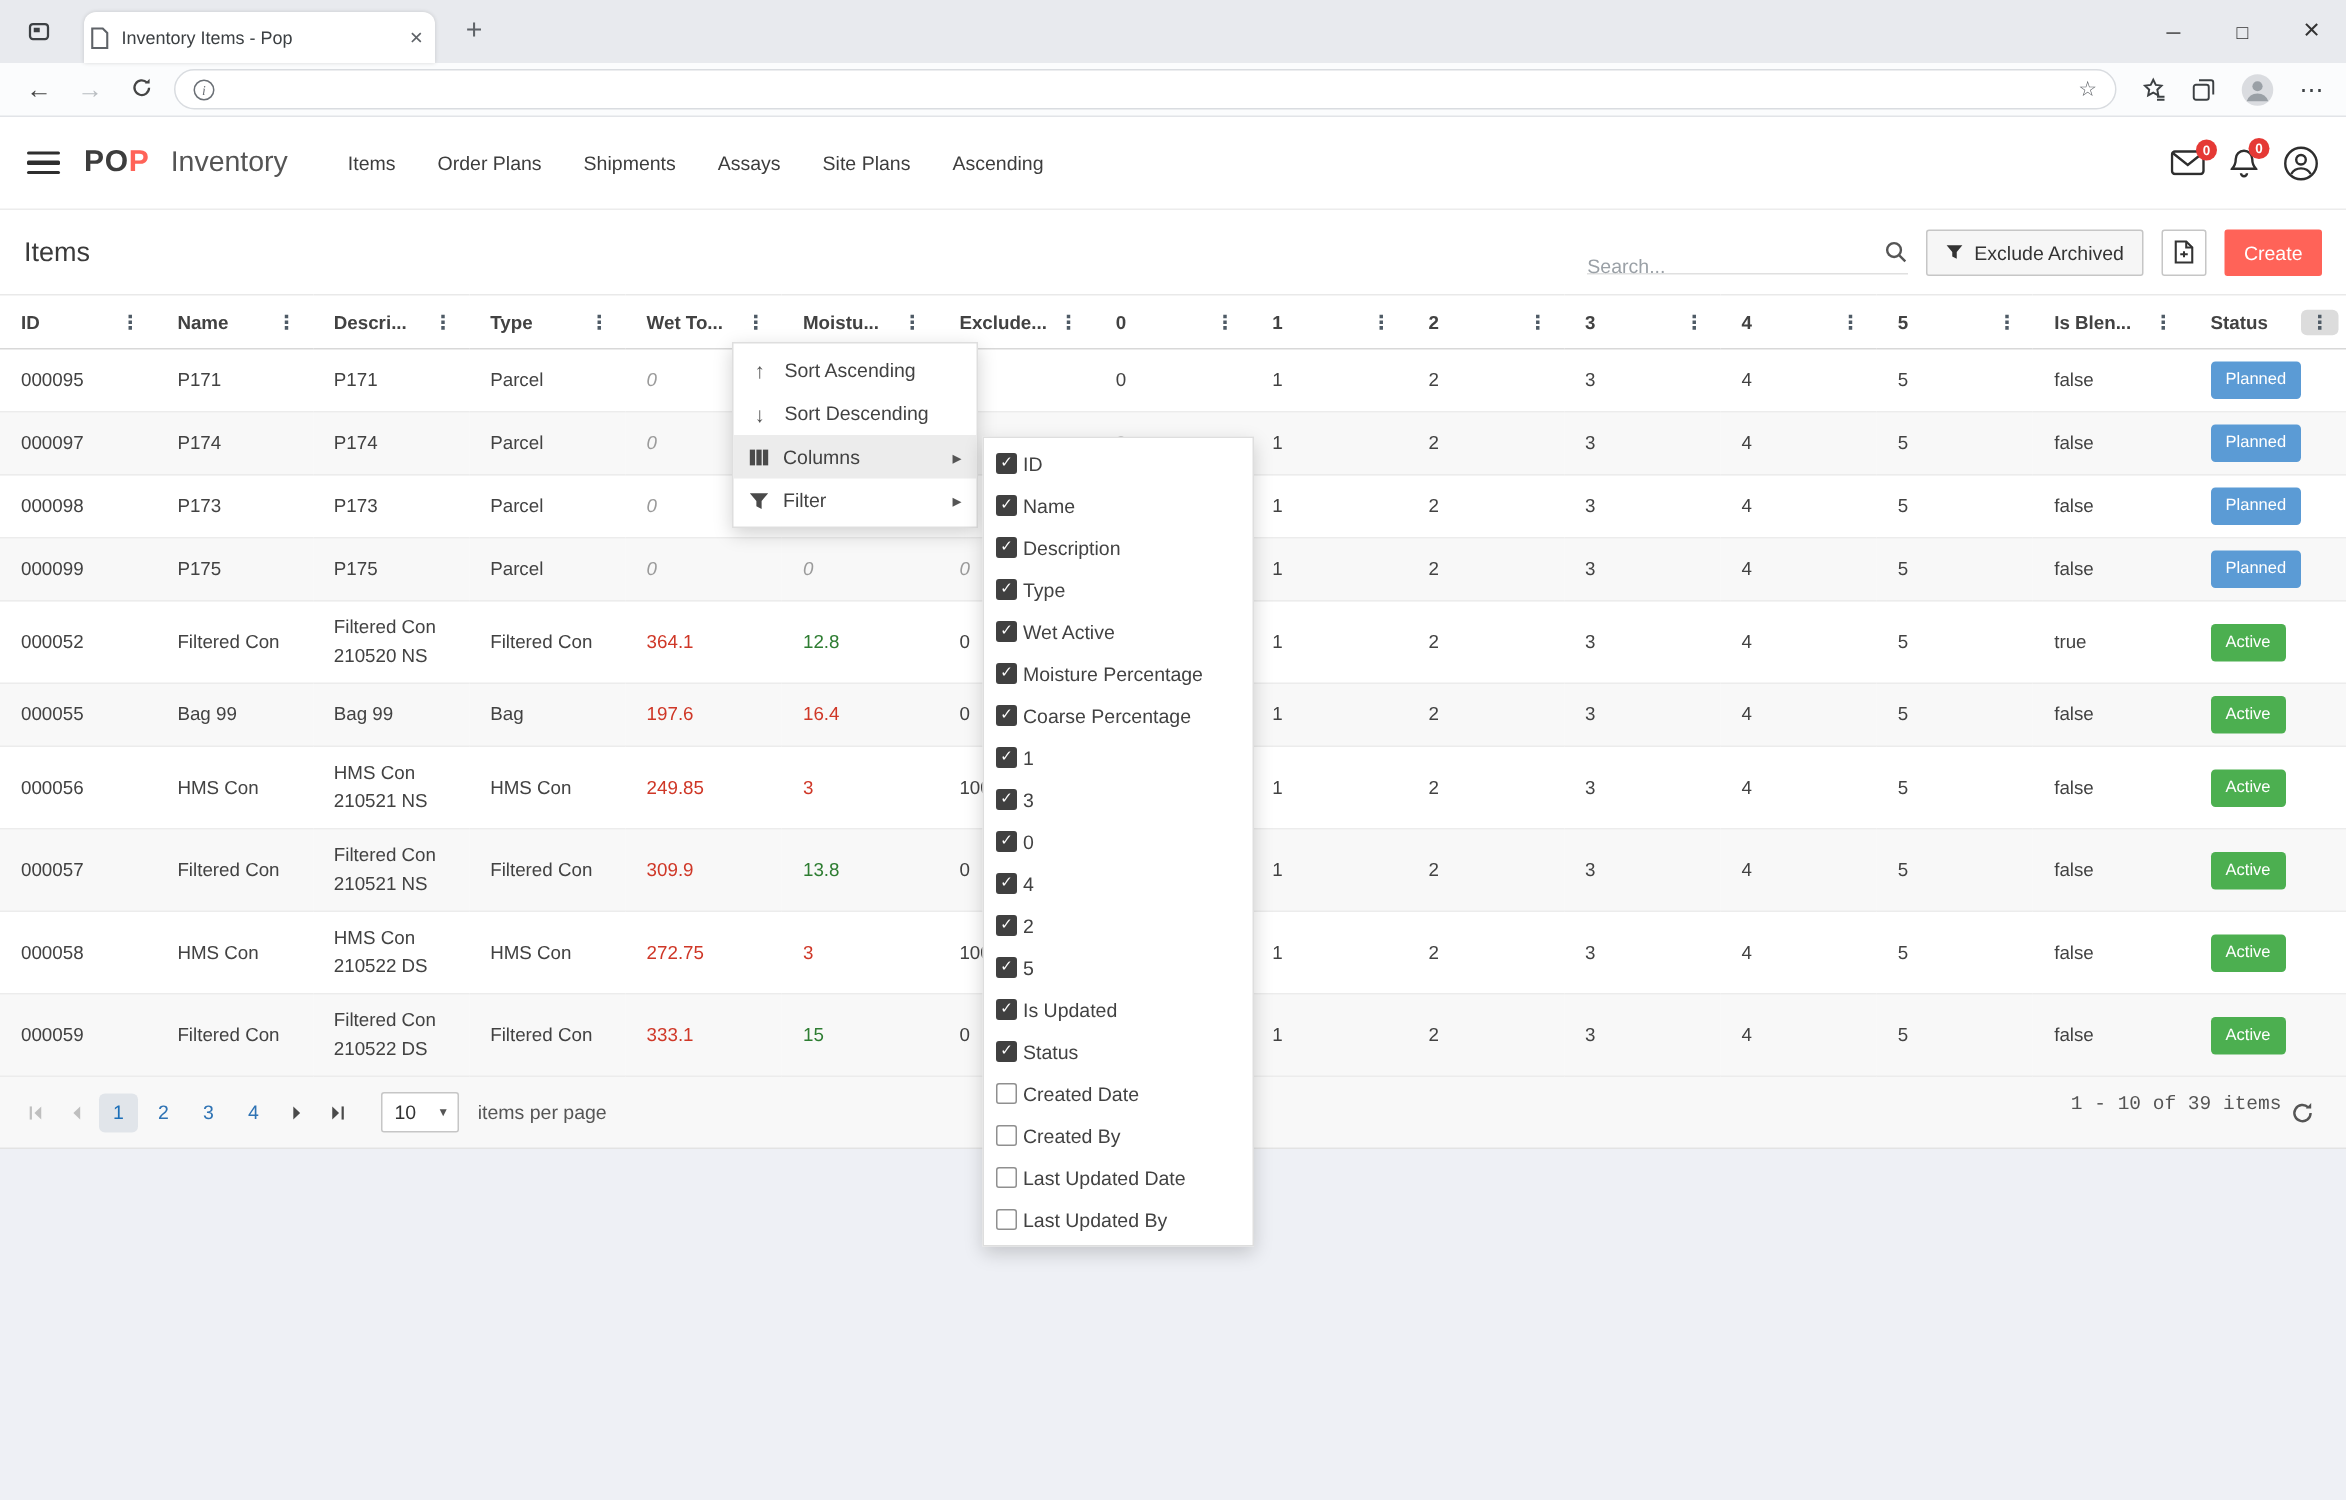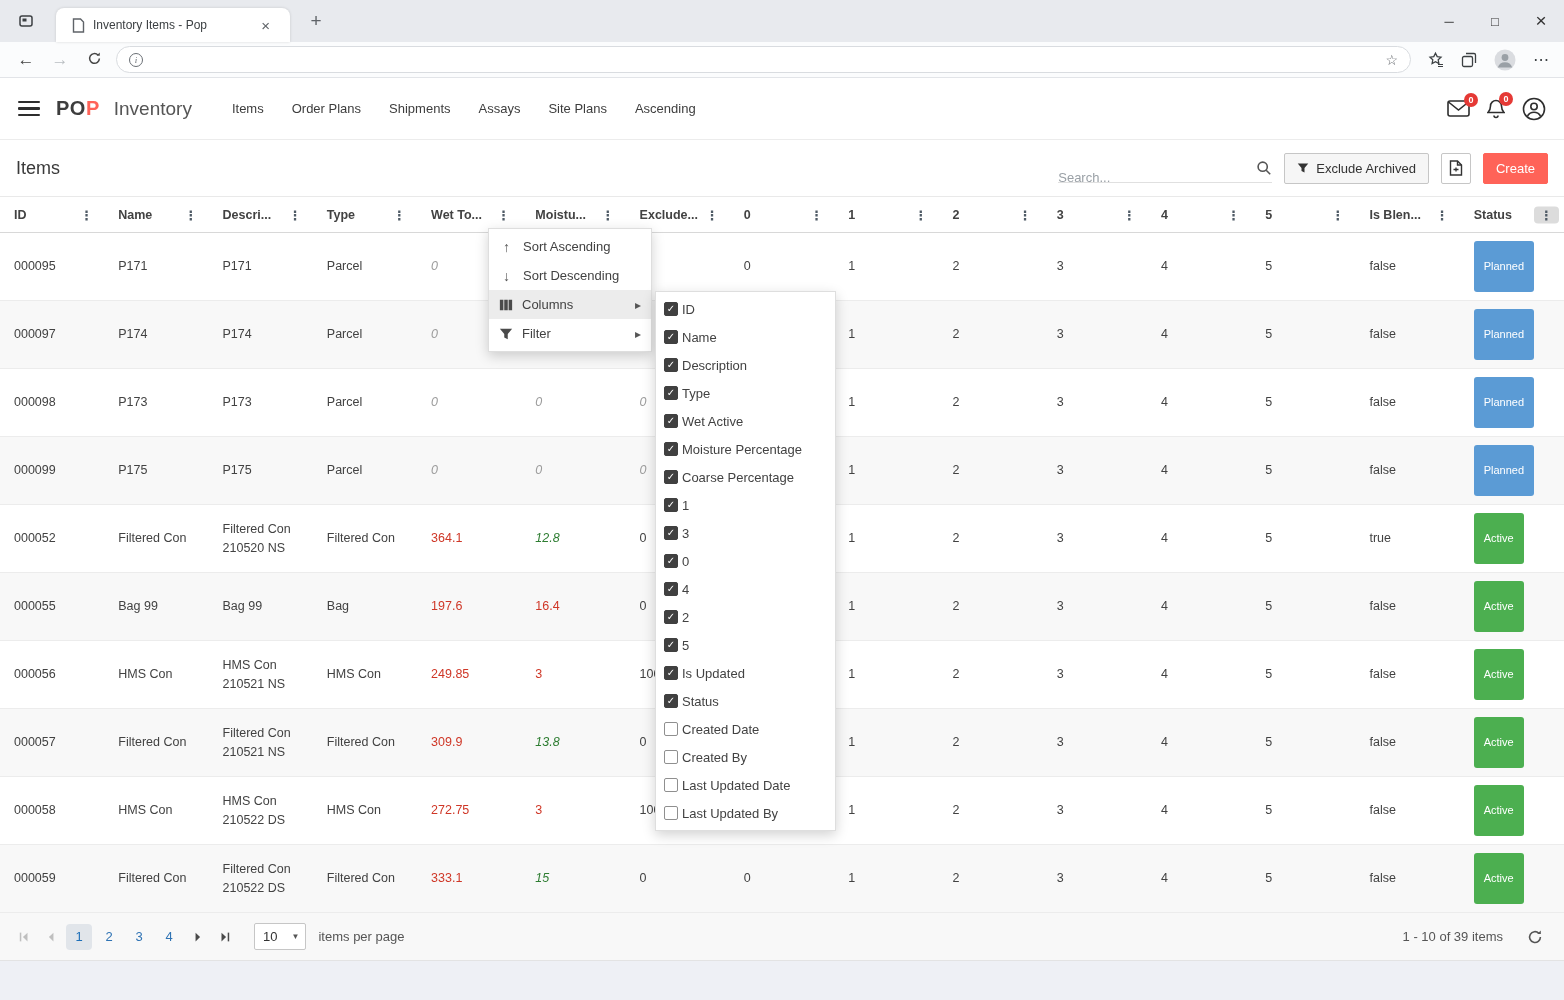--- a/index.html
+++ b/index.html
@@ -4,21 +4,21 @@
 <style>
   * { box-sizing: border-box; margin: 0; padding: 0; }
   body { margin: 0; background: #555; font-family: "Liberation Sans", "DejaVu Sans", sans-serif; }
   .screen { width: 1564px; height: 1000px; position: relative; background: #eef0f5; color: #333;
             overflow: hidden; display: flex; flex-direction: column; margin: 0 auto; }
 
   
   .titlebar { height: 42px; background: #e8eaee; flex: 0 0 auto; position: relative; display: flex; align-items: center; }
   .tab-actions { margin-left: 16px; width: 20px; height: 18px; display: flex; align-items: center; justify-content: center; cursor: pointer; }
   .tab { position: absolute; left: 56px; top: 8px; height: 34px; width: 234px; background: #fff;
-         border-radius: 8px 8px 0 0; display: flex; align-items: center; padding: 0 16px; box-shadow: 0 0 3px rgba(0,0,0,.15); }
+         border-radius: 8px 8px 0 0; display: flex; align-items: center; padding: 0 4px; box-shadow: 0 0 3px rgba(0,0,0,.15); }
   .tab-title { font-size: 12px; color: #3c4043; flex: 1; white-space: nowrap; overflow: hidden; margin: 0 8px; }
   .tab-close { font-size: 15px; color: #5f6368; cursor: pointer; padding: 0 4px; }
   .new-tab { position: absolute; left: 302px; top: 0; height: 42px; width: 28px; display: flex; align-items: center; justify-content: center;
              font-size: 19px; color: #5f6368; cursor: pointer; }
   .win-controls { margin-left: auto; display: flex; height: 42px; }
   .wc { width: 46px; height: 42px; display: flex; align-items: center; justify-content: center; font-size: 13px; color: #333; cursor: pointer; }
   .wc.close-btn { font-size: 19px; }
 
   
   .navbar { height: 36px; background: #fbfcfd; border-bottom: 1px solid #e2e4e8; display: flex; align-items: center; padding: 0 14px; gap: 10px; flex: 0 0 auto; }
@@ -67,35 +67,35 @@
   thead th { height: 36px; border-top: 1px solid #e9e9e9; border-bottom: 1px solid #d8d8d8; background: #fff;
              text-align: left; font-weight: 700; font-size: 12.5px; color: #424242; padding: 0 22px 0 14px; position: relative; }
   .col-menu { position: absolute; right: 5px; top: 50%; transform: translateY(-50%); color: #4f5b66; font-size: 13px; cursor: pointer;
               padding: 2px 6px; line-height: 1; border-radius: 4px; }
   .col-menu.active { background: #dcdcdc; }
   tbody td { padding: 8px 10px 8px 14px; font-size: 12.5px; color: #424242; border-bottom: 1px solid #ececec;
              vertical-align: middle; line-height: 19px; overflow-wrap: break-word; }
   tbody tr:nth-child(even) { background: #f8f8f8; }
   .v-muted { color: var(--muted); font-style: italic; }
   .v-red { color: var(--neg); }
-  .v-green { color: var(--pos); font-style: italic; }
-  .badge { display: inline-block; padding: 16px 10px; border-radius: 3px; color: #fff; font-size: 11px; white-space: nowrap; }
+  .v-green { color: var(--pos); }
+  .badge { display: inline-block; padding: 3px 10px; border-radius: 3px; color: #fff; font-size: 11px; white-space: nowrap; }
 
   
   .pager { height: 48px; background: #f8f8f8; border-bottom: 1px solid #e3e3e3; display: flex; align-items: center; padding: 0 10px; flex: 0 0 auto; }
   .pg-btn { width: 27px; height: 27px; display: flex; align-items: center; justify-content: center; cursor: pointer; }
   .pager-pages { display: flex; align-items: center; }
   .page-btn { min-width: 26px; height: 26px; display: flex; align-items: center; justify-content: center; font-size: 13px; color: #2f73b4;
               cursor: pointer; border-radius: 4px; margin: 0 2px; }
   .page-btn.sel { background: #e1e5ea; color: #1d6fb8; }
   .page-size { display: flex; align-items: center; border: 1px solid #c6c6c6; border-radius: 2px; background: #fff; height: 27px; margin-left: 16px; cursor: pointer; }
   .ps-value { padding: 0 8px; font-size: 13px; color: #333; min-width: 26px; }
   .ps-caret { width: 20px; height: 100%; display: flex; align-items: center; justify-content: center; font-size: 8px; color: #555; }
   .pp-label { font-size: 13px; color: #555; margin-left: 12px; }
-  .pager-right { margin-left: auto; display: flex; align-items: center; gap: 18px; padding-right: 6px; }
+  .pager-right { margin-left: auto; display: flex; padding-right: 6px; font-family: Liberation Mono, monospace; }
   .range { font-size: 13px; color: #555; }
 
   .filler { flex: 1; background: #eef0f5; }
 
   
   .popup { position: absolute; background: #fff; border: 1px solid #dedede; box-shadow: 0 4px 12px rgba(0,0,0,.18); z-index: 50; padding: 3px 0; }
   .menu { left: 488px; top: 228px; width: 164px; }
   .menu-item { height: 29px; display: flex; align-items: center; padding: 0 10px; gap: 9px; font-size: 13px; color: #424242; cursor: pointer; }
   .menu-item.hl { background: #ececec; }
   .mi { width: 15px; text-align: center; color: #555; font-size: 14px; flex: 0 0 auto; }

